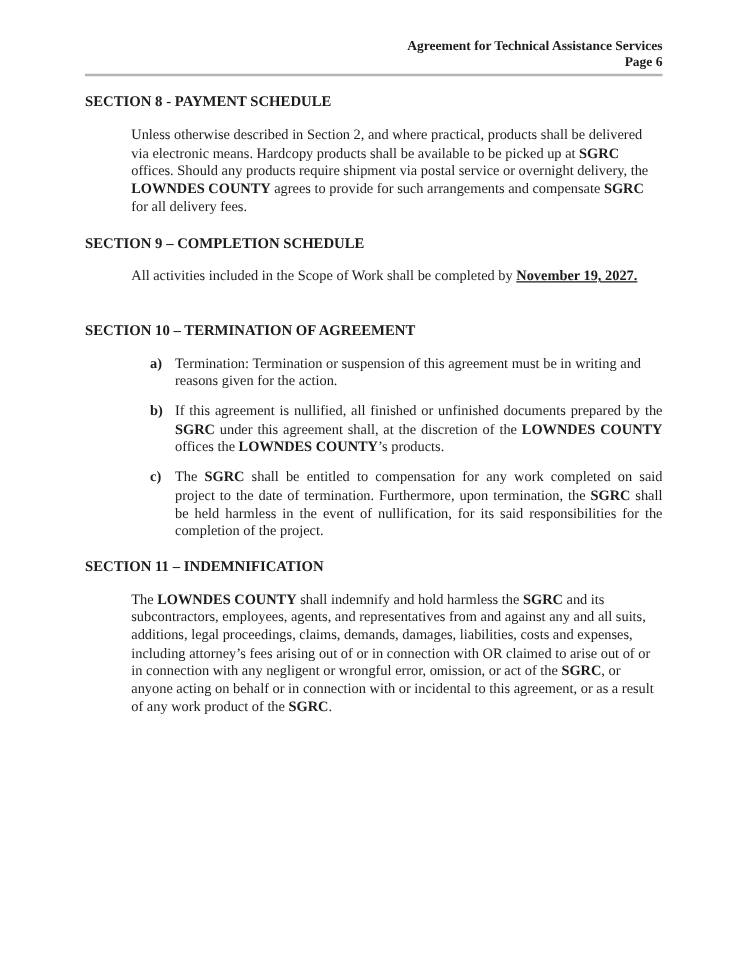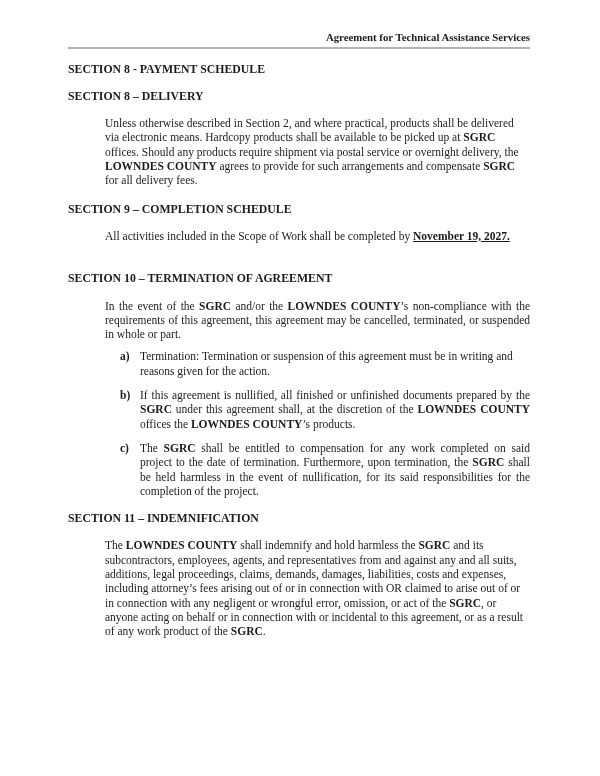--- a/index.html
+++ b/index.html
@@ -51,33 +51,32 @@
   .li-text { flex: 1 1 auto; }
   .li-text.just { text-align: justify; }
 </style>
 </head>
 <body>
 
 <div class="page">
 
   <div class="doc-header">
     <div>Agreement for Technical Assistance Services</div>
+    <div>Page 6</div>
   </div>
   <hr class="rule">
 
   <div class="section-heading">SECTION 8 - PAYMENT SCHEDULE</div>
 
-  <div class="section-heading">SECTION 8 – DELIVERY</div>
   <p class="para"><span>Unless otherwise described in Section 2, and where practical, products shall be delivered via electronic means.  Hardcopy products shall be available to be picked up at </span><span class="b">SGRC</span><span> offices. Should any products require shipment via postal service or overnight delivery, the </span><span class="b">LOWNDES COUNTY</span><span> agrees to provide for such arrangements and compensate </span><span class="b">SGRC</span><span> for all delivery fees.</span></p>
 
   <div class="section-heading">SECTION 9 – COMPLETION SCHEDULE</div>
   <p class="para" style="margin-bottom:28px;"><span>All activities included in the Scope of Work shall be completed by  </span><span class="b u">November 19, 2027.</span></p>
 
   <div class="section-heading">SECTION 10 – TERMINATION OF AGREEMENT</div>
-  <p class="para just tight"><span>In the event of the </span><span class="b">SGRC</span><span> and/or the </span><span class="b">LOWNDES COUNTY</span><span>’s non-compliance with the requirements of this agreement, this agreement may be cancelled, terminated, or suspended in whole or part.</span></p>
 
   <div class="list-item">
     <span class="li-label">a)</span>
     <span class="li-text"><span>Termination: Termination or suspension of this agreement must be in writing and reasons given for the action.</span></span>
   </div>
 
   <div class="list-item">
     <span class="li-label">b)</span>
     <span class="li-text just"><span>If this agreement is nullified, all finished or unfinished documents prepared by the </span><span class="b">SGRC</span><span> under this agreement shall, at the discretion of the </span><span class="b">LOWNDES COUNTY</span><span> offices the </span><span class="b">LOWNDES COUNTY</span><span>’s products.</span></span>
   </div>

